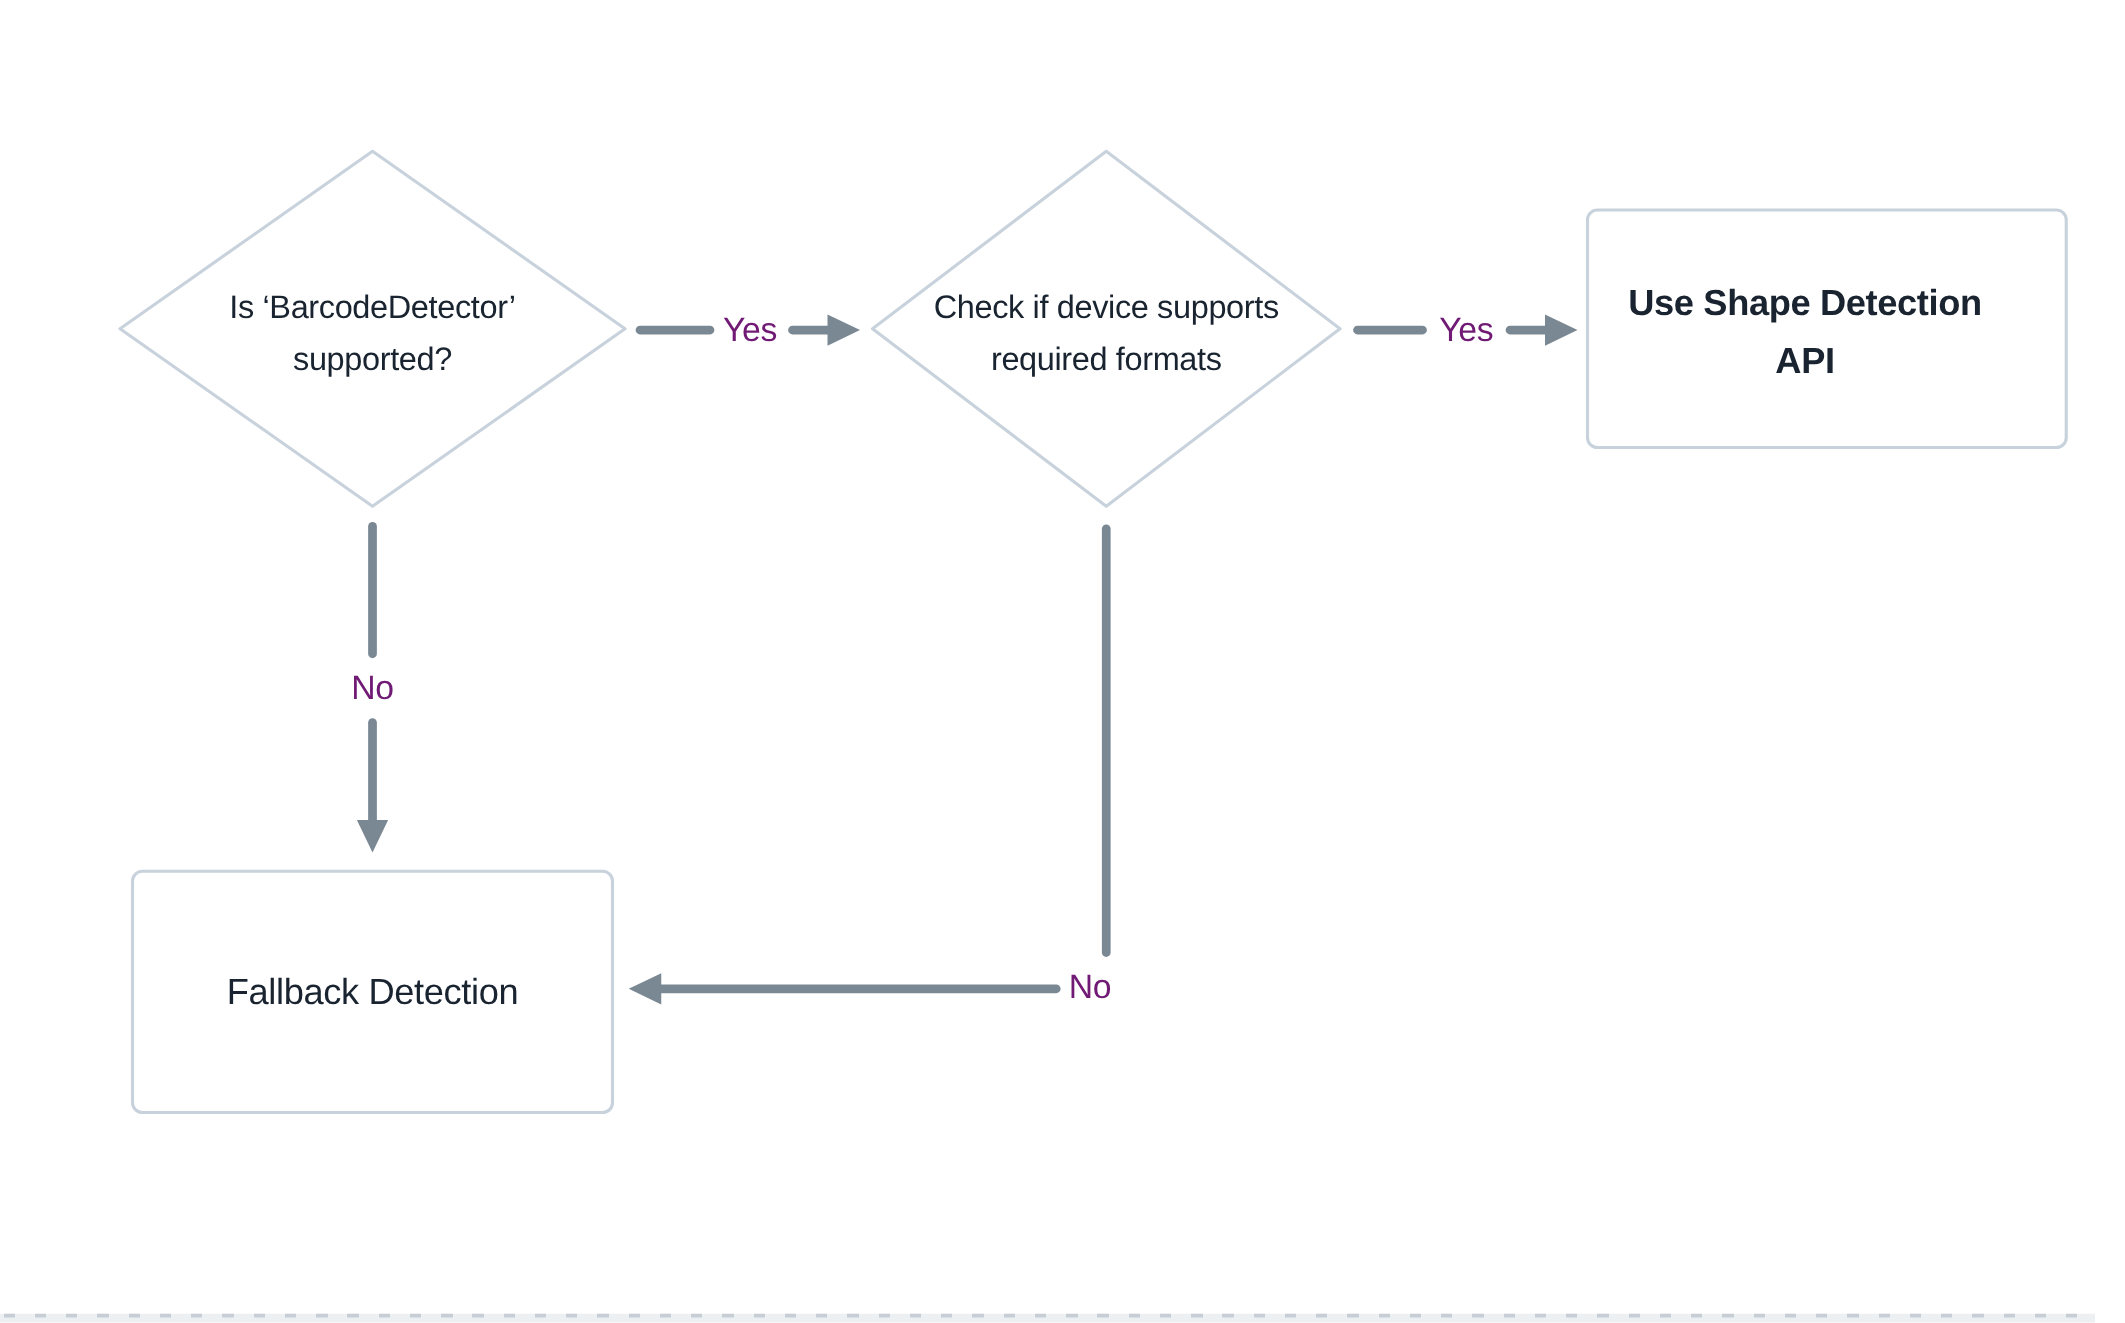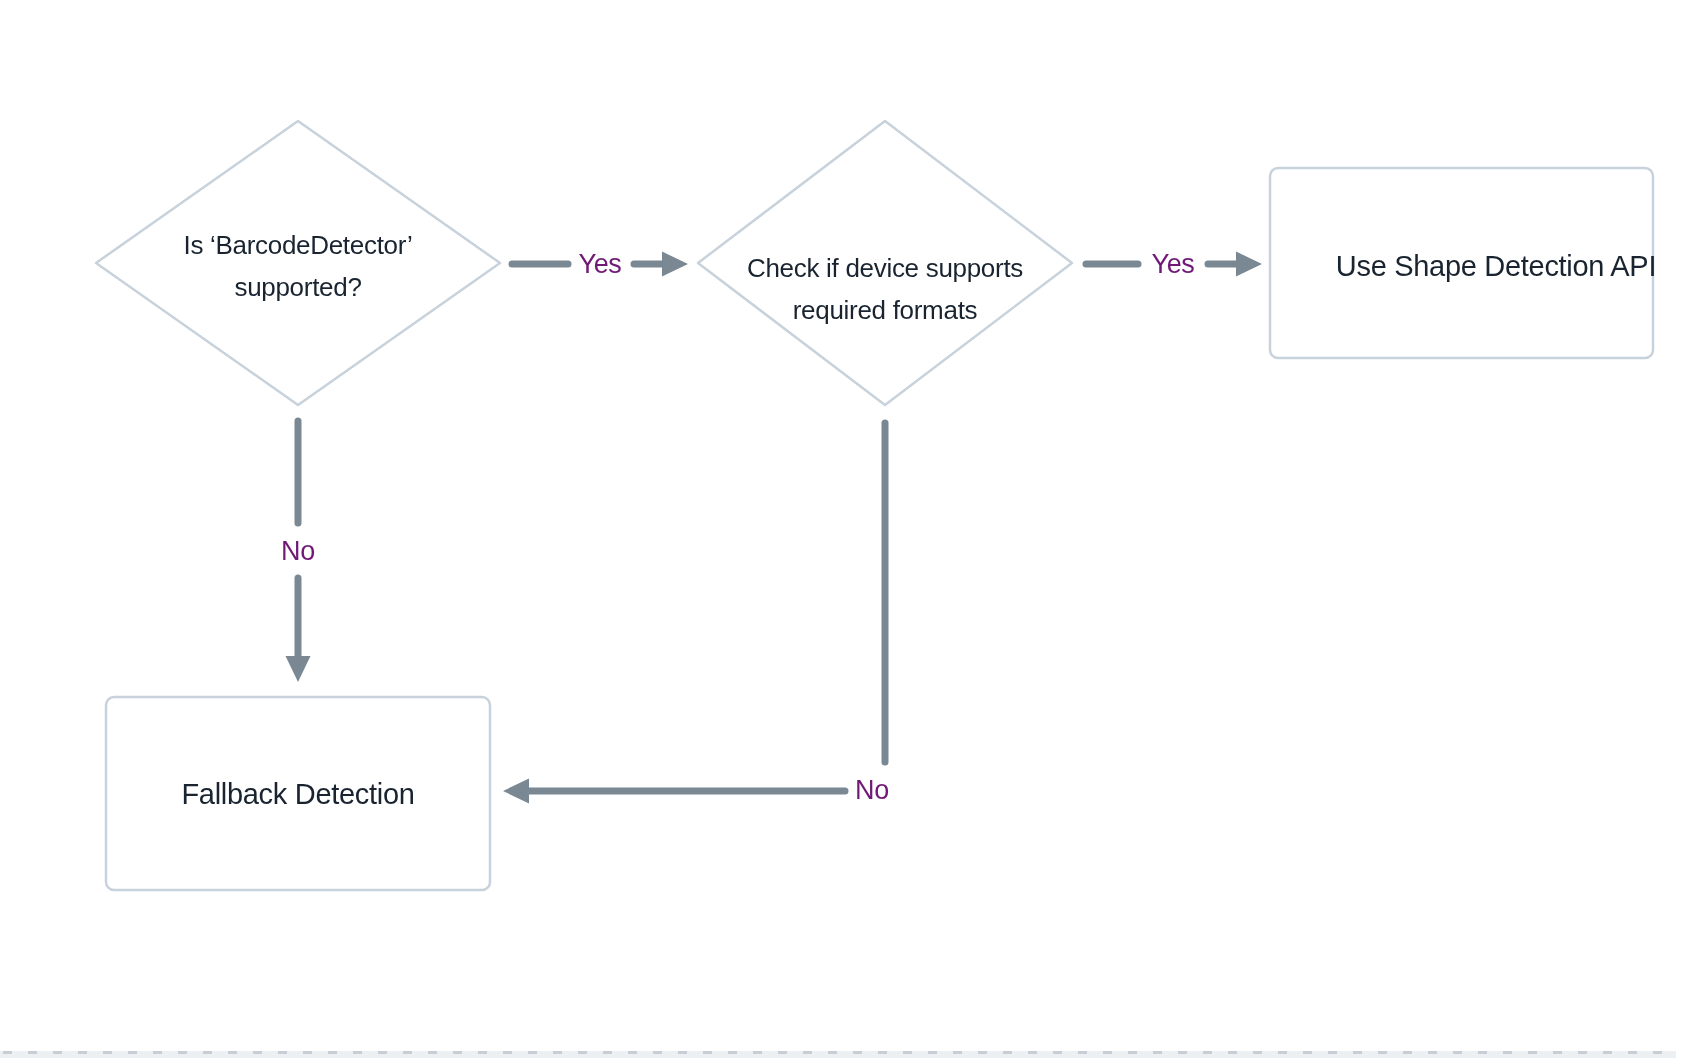--- a/index.html
+++ b/index.html
@@ -88,23 +88,23 @@
     <line x1="298" y1="578" x2="298" y2="656" stroke="#7a8894" stroke-width="7" stroke-linecap="round"></line>
     <polygon points="298,682 285.5,656 310.5,656" fill="#7a8894"></polygon>
 
     <line x1="885" y1="423" x2="885" y2="762" stroke="#7a8894" stroke-width="7" stroke-linecap="round"></line>
     <line x1="845" y1="791" x2="529" y2="791" stroke="#7a8894" stroke-width="7" stroke-linecap="round"></line>
     <polygon points="503,791 529,778.5 529,803.5" fill="#7a8894"></polygon>
   </svg>
 
   <div class="node-label" style="left:298px; top:266px; width:276px;">Is ‘BarcodeDetector’ supported?</div>
 
-  <div class="node-label" style="left:885px; top:266px; width:306px;margin-top:23px;">Check if device supports required formats</div>
+  <div class="node-label" style="left:885px; top:266px; width:306px;">Check if device supports required formats</div>
 
-  <div class="node-label rect-label" style="left:1496px; top:266px; width:330px;">Use Shape Detection API</div>
+  <div class="node-label rect-label" style="left:1444px; top:266px; width:330px;font-weight:bold;">Use Shape Detection API</div>
 
   <div class="node-label rect-label" style="left:298px; top:794px; width:360px;">Fallback Detection</div>
 
   <div class="edge-label" style="left:600px; top:264px;">Yes</div>
 
   <div class="edge-label" style="left:1173px; top:264px;">Yes</div>
 
   <div class="edge-label" style="left:298px; top:551px;">No</div>
 
   <div class="edge-label" style="left:872px; top:790px;">No</div>

